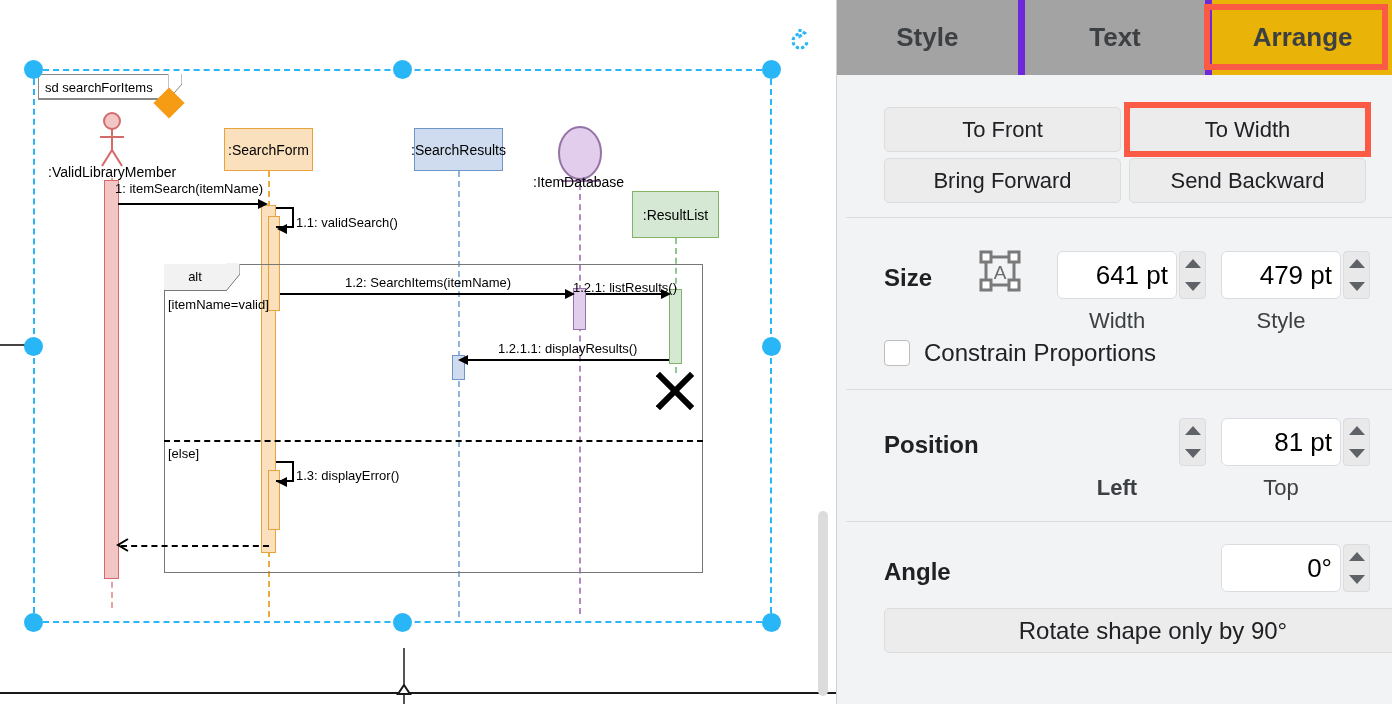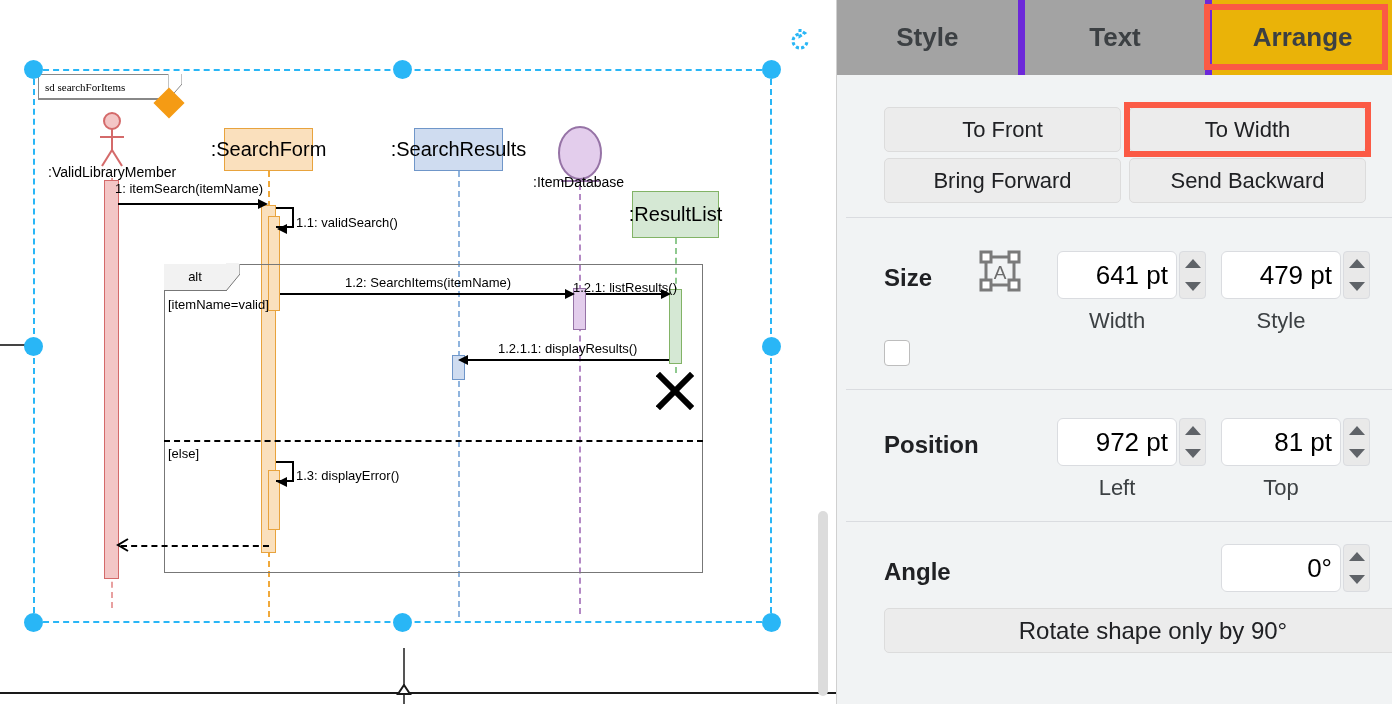--- a/index.html
+++ b/index.html
@@ -45,22 +45,22 @@
   .arrow-in-left:after{
     content:"";position:absolute;right:-2px;top:-3px;
     border-left:8px solid #333;border-top:4px solid transparent;
     border-bottom:4px solid transparent;
   }
   .sd-tag{
     position:absolute;left:5px;top:5px;
     width:130px;height:25px;
     background:#fff;border:1px solid #888;
     border-right:none;
-    font-size:11px;color:#000;
-    line-height:25px;padding-left:6px;box-sizing:border-box;font-family:Liberation Serif, serif;
+    font-size:13px;color:#000;
+    line-height:25px;padding-left:6px;box-sizing:border-box;
   }
   .sd-tag:after{
     content:"";position:absolute;right:-13px;top:-1px;
     width:0;height:0;
     border-left:13px solid #fff;
     border-bottom:26px solid transparent;
   }
   .sd-underline{
     position:absolute;left:5px;top:30px;width:129px;height:0;
     border-bottom:1px solid #888;
@@ -71,21 +71,21 @@
   }
 
   
   .ll-dash{
     position:absolute;width:0;border-left-width:2px;border-left-style:dashed;
   }
 
   .obj-box{
     position:absolute;box-sizing:border-box;
     display:flex;align-items:center;justify-content:center;
-    font-size:20px;color:#000;
+    font-size:14px;color:#000;
   }
   .obj-label{
     position:absolute;font-size:14px;color:#000;white-space:nowrap;
   }
 
   .activation{position:absolute;box-sizing:border-box;}
 
   .msg-line{position:absolute;height:0;border-top:2px solid #000;}
   .msg-line.dashed{border-top:2px dashed #000;}
   .arrow-r{
@@ -416,33 +416,31 @@
         <div class="num-field" style="left:375px;top:33px;width:120px;height:48px;">
           <span>479 pt</span>
         </div>
         <div class="stepper" style="left:497px;top:33px;">
           <span class="up"></span>
           <span class="dn"></span>
         </div>
         <div class="sub-label" style="left:375px;top:90px;width:120px;">Style</div>
 
         <div class="checkbox" style="left:38px;top:122px;"></div>
+        <div class="chk-label" style="left:78px;top:121px;">Constrain Proportions</div>
       </div>
 
       <div class="section sep" style="position:absolute;left:0;top:315px;width:556px;height:132px;">
         <div class="row-label" style="left:38px;top:41px;">Position</div>
 
-        <div class="num-field" style="left:211px;top:28px;width:120px;height:48px;">
-          <span>972 pt</span>
-        </div>
         <div class="stepper" style="left:333px;top:28px;">
           <span class="up"></span>
           <span class="dn"></span>
         </div>
-        <div class="sub-label" style="left:211px;top:85px;width:120px;">Left</div>
+        <div class="sub-label" style="left:211px;top:85px;width:120px;font-weight:bold;">Left</div>
 
         <div class="num-field" style="left:375px;top:28px;width:120px;height:48px;">
           <span>81 pt</span>
         </div>
         <div class="stepper" style="left:497px;top:28px;">
           <span class="up"></span>
           <span class="dn"></span>
         </div>
         <div class="sub-label" style="left:375px;top:85px;width:120px;">Top</div>
       </div>

